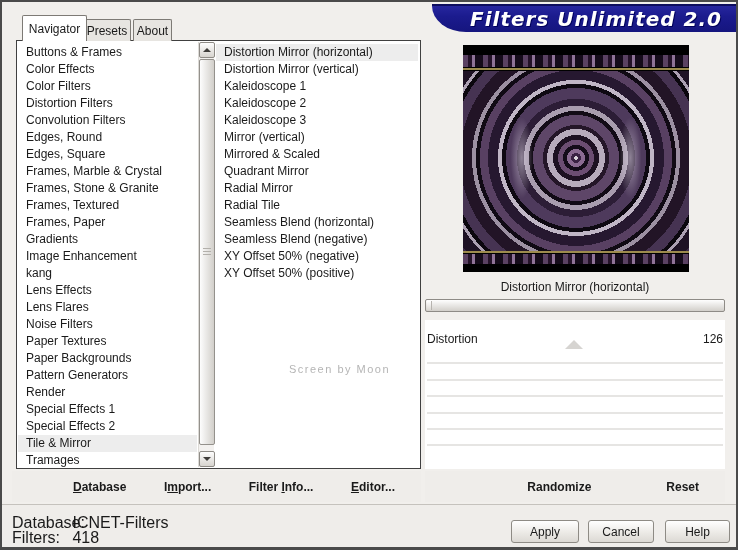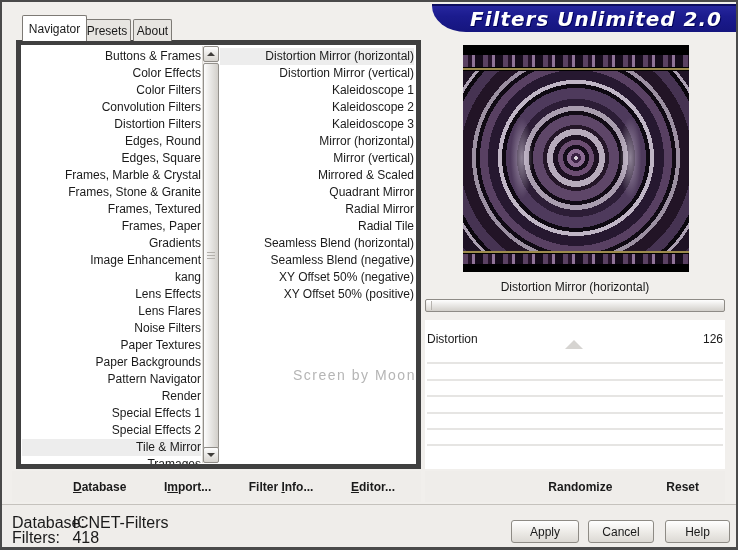--- a/index.html
+++ b/index.html
@@ -50,40 +50,40 @@
     left: 14px; top: 13px; width: 65px; height: 26px;
     background: #ffffff; z-index: 3; margin-left: 6px;
   }
   .tab.inactive { background: #e7e5e1; z-index: 2; height: 22px; top: 17px; }
   .tab.presets { left: 81px; width: 48px; }
   .tab.about   { left: 131px; width: 39px; }
 
   
   .list-container {
     position: absolute; left: 14px; top: 38px; width: 405px; height: 429px;
-    background: #ffffff; border: 5px solid #404040;
-    overflow: hidden; z-index: 1; text-align: right;
+    background: #ffffff; border: 1px solid #404040;
+    overflow: hidden; z-index: 1;
   }
   .cat-list {
     position: absolute; left: 1px; top: 3px; width: 179px; bottom: 0;
     overflow: hidden;
   }
   .flt-list {
     position: absolute; left: 199px; top: 3px; right: 2px; bottom: 0;
     overflow: hidden;
   }
   .row {
     height: 17px; line-height: 17px;
     padding-left: 8px; white-space: nowrap;
     cursor: default;
   }
   .row.selected { background: #ededed; }
   .watermark {
     position: absolute; left: 272px; top: 322px;
-    color: #b5b5b5; font-size: 14px; letter-spacing: 1.5px;
+    color: #b5b5b5; font-size: 11px; letter-spacing: 1.5px;
     white-space: nowrap;
   }
 
   
   .vscroll {
     position: absolute; left: 181px; top: 1px; width: 16px; bottom: 1px;
     background: #f3f1ef; border-left: 1px solid #dcdad6;
   }
   .vs-btn {
     position: absolute; left: 0; width: 16px; height: 16px;
@@ -187,21 +187,21 @@
   .empty-rows { position: absolute; left: 2px; right: 2px; top: 28px; }
   .empty-row { height: 16.4px; border-bottom: 2px solid #e6e5e3; }
 
   
   .toolbar {
     position: absolute; top: 469px; height: 31px;
     background: #efedea;
     display: flex; align-items: center;
   }
   .toolbar.left  { left: 10px; width: 409px; justify-content: space-between; padding: 0 26px 0 28px; }
-  .toolbar.right { left: 423px; width: 300px; justify-content: flex-end; gap: 21px; padding-right: 26px; }
+  .toolbar.right { left: 423px; width: 300px; justify-content: flex-end; gap: 42px; padding-right: 26px; }
   .tb-btn {
     background: none; border: none;
     font-family: "Liberation Sans", sans-serif;
     font-size: 12px; font-weight: bold; color: #1a1a1a;
     cursor: default; white-space: nowrap; padding-left: 33px;
   }
   .tb-btn u { text-decoration: underline; }
 
   
   .statusbar {
@@ -240,37 +240,37 @@
   </div>
   <div class="tab inactive about">
     <span>About</span>
   </div>
 
   <div class="list-container">
     <div class="cat-list" id="category-list">
         <div class="row">Buttons &amp; Frames</div>
         <div class="row">Color Effects</div>
         <div class="row">Color Filters</div>
+        <div class="row">Distortion Filters</div>
         <div class="row">Convolution Filters</div>
-        <div class="row">Distortion Filters</div>
         <div class="row">Edges, Round</div>
         <div class="row">Edges, Square</div>
         <div class="row">Frames, Marble &amp; Crystal</div>
         <div class="row">Frames, Stone &amp; Granite</div>
         <div class="row">Frames, Textured</div>
         <div class="row">Frames, Paper</div>
         <div class="row">Gradients</div>
         <div class="row">Image Enhancement</div>
         <div class="row">kang</div>
         <div class="row">Lens Effects</div>
         <div class="row">Lens Flares</div>
         <div class="row">Noise Filters</div>
         <div class="row">Paper Textures</div>
         <div class="row">Paper Backgrounds</div>
-        <div class="row">Pattern Navigator</div>
+        <div class="row">Pattern Generators</div>
         <div class="row">Render</div>
         <div class="row">Special Effects 1</div>
         <div class="row">Special Effects 2</div>
         <div class="row selected">Tile &amp; Mirror</div>
         <div class="row">Tramages</div>
       </div>
 
     <div class="vscroll">
       <div class="vs-btn up">
         <div class="arrow-up"></div>
@@ -282,21 +282,20 @@
         <div class="arrow-down"></div>
       </div>
     </div>
 
     <div class="flt-list" id="filter-list">
         <div class="row selected">Distortion Mirror (horizontal)</div>
         <div class="row">Distortion Mirror (vertical)</div>
         <div class="row">Kaleidoscope 1</div>
         <div class="row">Kaleidoscope 2</div>
         <div class="row">Kaleidoscope 3</div>
-        <div class="row">Mirror (horizontal)</div>
         <div class="row">Mirror (vertical)</div>
         <div class="row">Mirrored &amp; Scaled</div>
         <div class="row">Quadrant Mirror</div>
         <div class="row">Radial Mirror</div>
         <div class="row">Radial Tile</div>
         <div class="row">Seamless Blend (horizontal)</div>
         <div class="row">Seamless Blend (negative)</div>
         <div class="row">XY Offset 50% (negative)</div>
         <div class="row">XY Offset 50% (positive)</div>
       </div>

